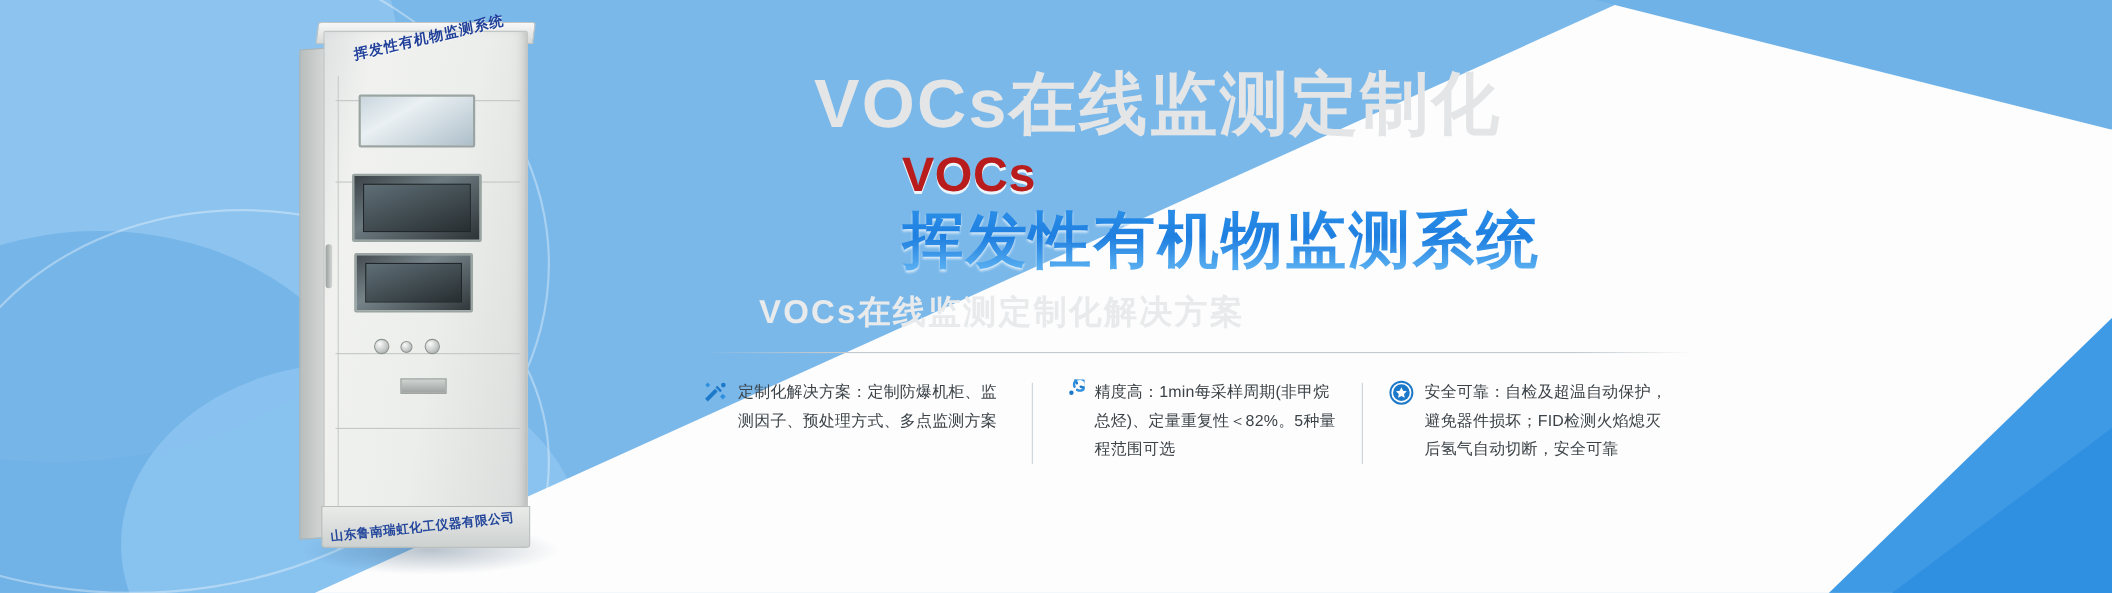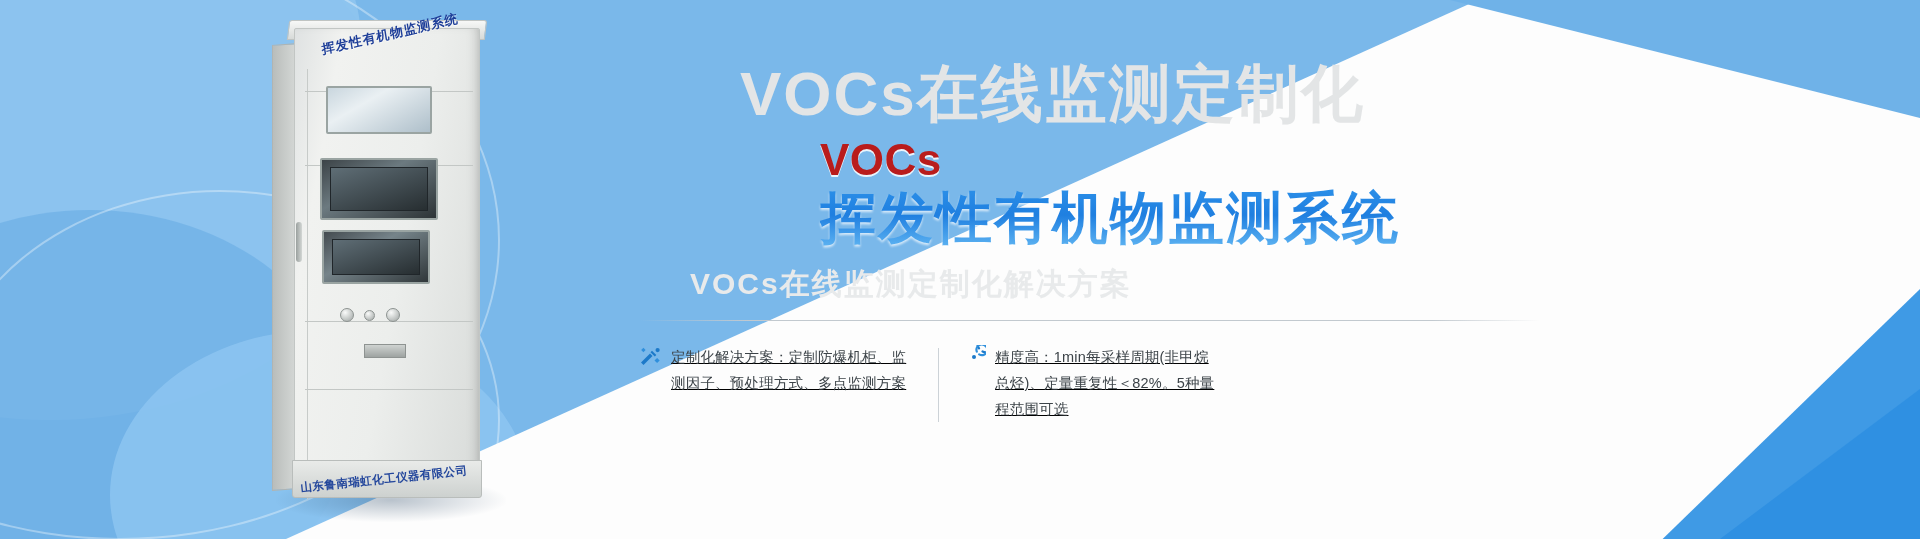--- a/index.html
+++ b/index.html
@@ -190,21 +190,21 @@
 
   
   .divider {
     position:absolute; left:640px; top:320px; width:900px; height:1px;
     background:linear-gradient(90deg,rgba(180,190,198,0) 0%,#c2c9cf 12%,#c2c9cf 88%,rgba(180,190,198,0) 100%);
   }
 
   
   .features {
     position:absolute; left:638px; top:344px;
-    display:flex; align-items:flex-start;text-decoration:underline;
+    display:flex; align-items:flex-start;
   }
   .feature {
     position:relative;
     display:flex; gap:9px;
     width:300px;
     padding-right:22px;
   }
   .feature + .feature { padding-left:24px; }
   .feature + .feature::before {
     content:""; position:absolute; left:0; top:4px;
@@ -294,15 +294,25 @@
       <span class="f-icon">
         <svg width="24" height="24" viewBox="0 0 24 24">
           <path d="M20.5 6.5 A9 9 0 1 0 17 3.4" fill="none" stroke="#1c79c9" stroke-width="2.2" stroke-linecap="round"></path>
           <path d="M17.2 9.4 A5.4 5.4 0 1 0 14.8 6.6" fill="none" stroke="#2f8fdc" stroke-width="2.2" stroke-linecap="round"></path>
           <circle cx="12" cy="12" r="2" fill="#1c79c9"></circle>
         </svg>
       </span>
       <span class="f-text">精度高：1min每采样周期(非甲烷总烃)、定量重复性＜82%。5种量程范围可选</span>
     </div>
 
+    <div class="feature">
+      <span class="f-icon">
+        <svg width="24" height="24" viewBox="0 0 24 24">
+          <circle cx="12" cy="12" r="10" fill="none" stroke="#1c79c9" stroke-width="1.8"></circle>
+          <circle cx="12" cy="12" r="7.6" fill="#1c79c9"></circle>
+          <path d="M12 7.1 l1.5 3.1 3.4 .5 -2.5 2.4 .6 3.4 -3 -1.6 -3 1.6 .6 -3.4 -2.5 -2.4 3.4 -.5 Z" fill="#ffffff"></path>
+        </svg>
+      </span>
+      <span class="f-text">安全可靠：自检及超温自动保护，避免器件损坏；FID检测火焰熄灭后氢气自动切断，安全可靠</span>
+    </div>
 
   </div>
 </div>
 
 </body></html>

